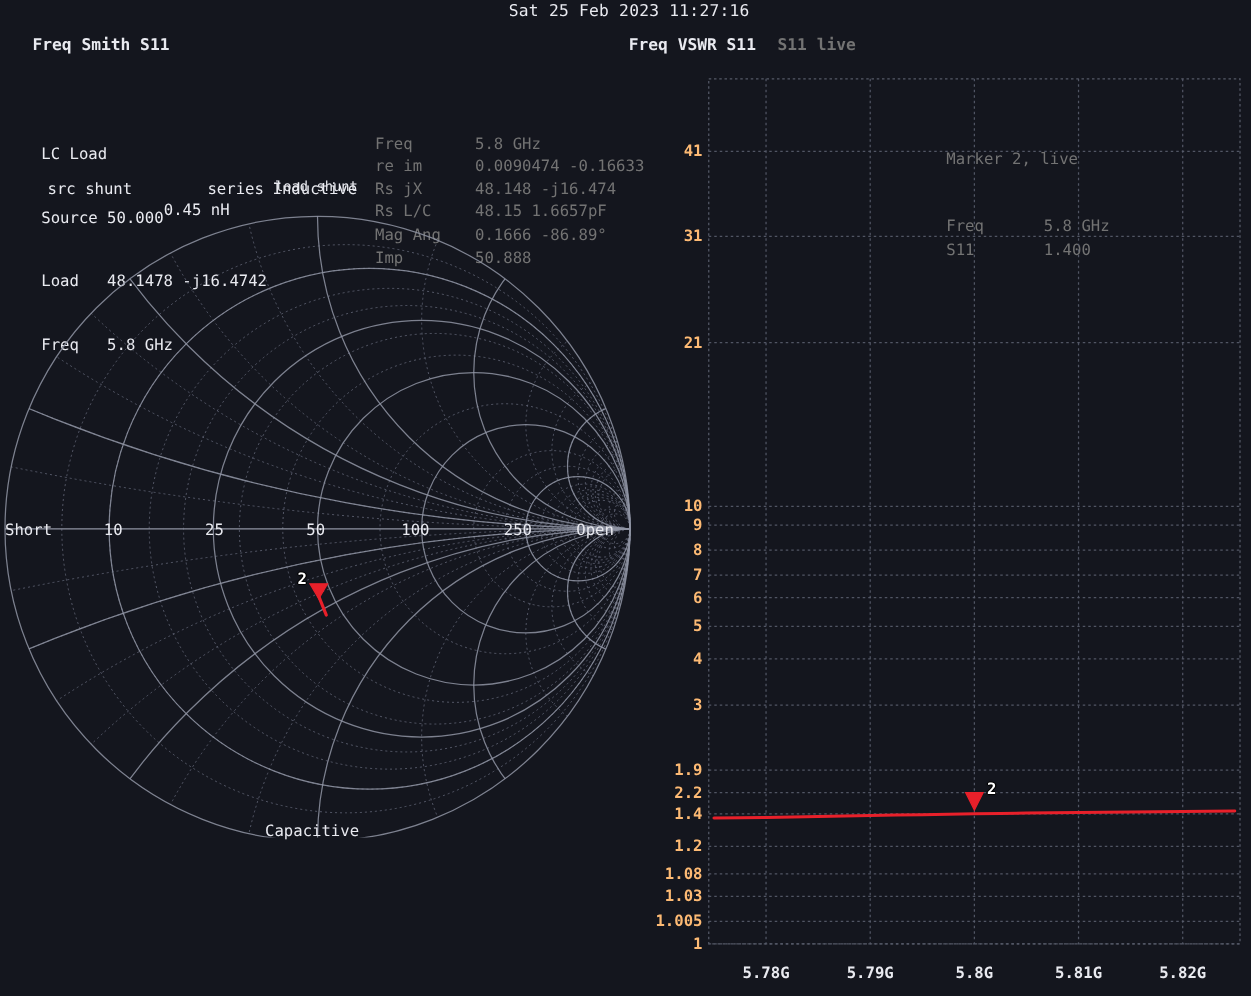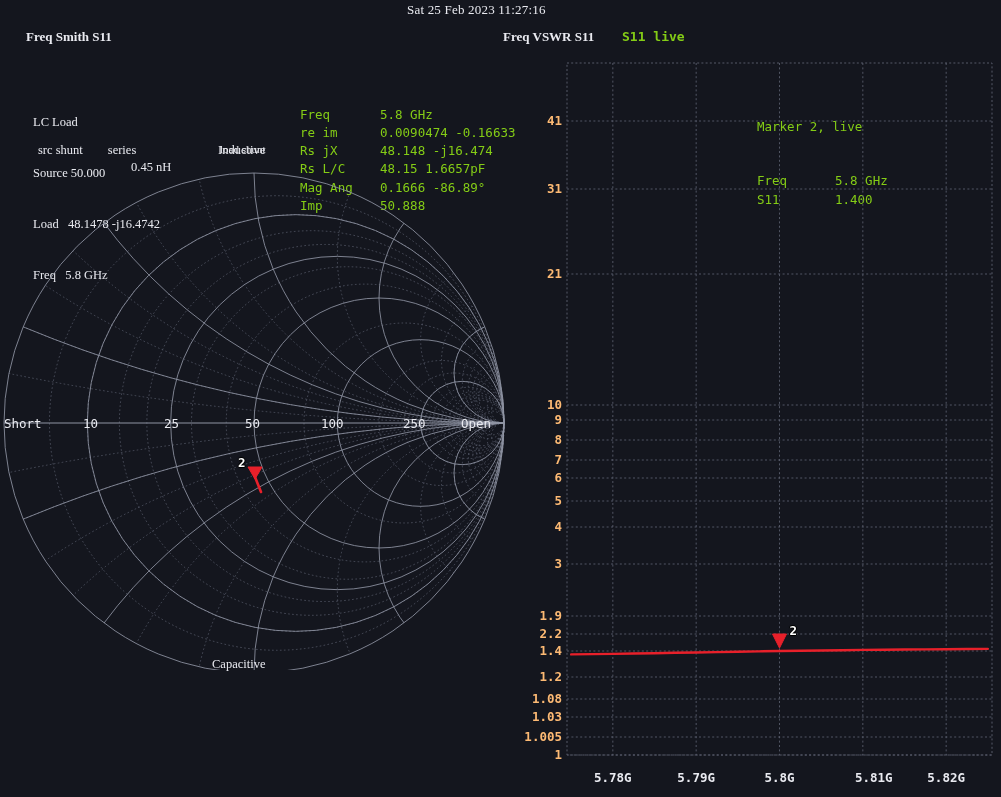--- a/index.html
+++ b/index.html
@@ -12,22 +12,22 @@
     position: relative;
     width: 1001px;
     height: 797px;
     background: #14161e;
     overflow: hidden;
     font-family: "DejaVu Sans Mono", "Liberation Mono", monospace;
     color: #e8e8ef;
   }
   .mono { font-family: "DejaVu Sans Mono", "Liberation Mono", monospace; }
   .abs { position: absolute; white-space: pre; }
-  .white { color: #e9eaf0; font-family: Liberation Serif, serif; }
-  .red   { color: #84cc16; }
+  .white { color: #e9eaf0; }
+  .red   { color: #737373; }
 
   
   #datetime {
     left: 407px; top: 2px;
     font-size: 13px; letter-spacing: .2px;
   }
   #title-left {
     left: 26px; top: 29px;
     font-size: 13px; font-weight: 700;
   }
@@ -281,18 +281,18 @@
         <span style="top: 614px;">1.2</span>
         <span style="top: 636px;">1.08</span>
         <span style="top: 654px;">1.03</span>
         <span style="top: 674px;">1.005</span>
         <span style="top: 692px;">1</span>
       </div>
     <div id="vswr-xlabels" style="position: absolute; left: 0px; top: 0px; width: 481px; height: 742px;">
         <span style="left: 92.8333px; top: 715px;">5.78G</span>
         <span style="left: 176.167px; top: 715px; text-align: right;">5.79G</span>
         <span style="left: 259.5px; top: 715px;">5.8G</span>
-        <span style="left: 342.833px; top: 715px; margin-left: 11px;">5.81G</span>
+        <span style="left: 342.833px; top: 715px;">5.81G</span>
         <span style="left: 426.167px; top: 715px;">5.82G</span>
       </div>
   <div class="mk-label" style="left: 269.5px; top: 568px;">2</div></div>
 
 </div>
 
 </body></html>

